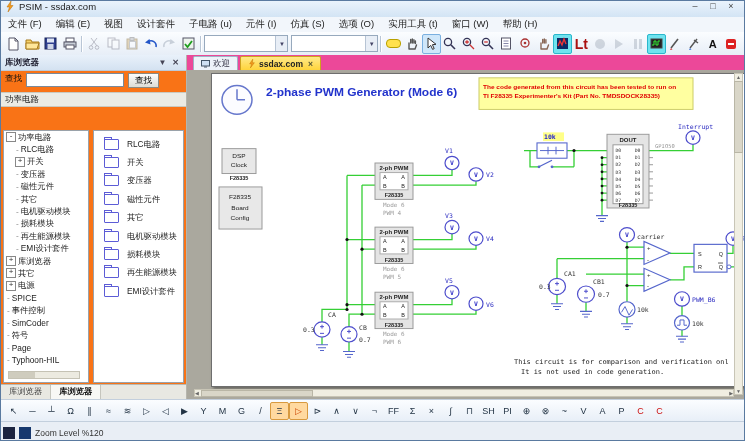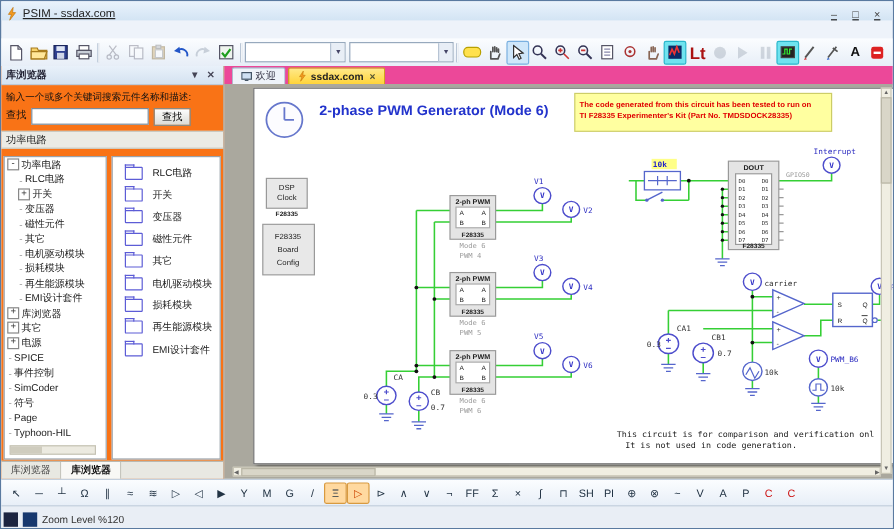--- a/index.html
+++ b/index.html
@@ -1,20 +1,20 @@
 <!DOCTYPE html>
 <html><head>
 <meta charset="utf-8">
 <style>
   html,body{margin:0;padding:0;background:#666;}
   .app{position:relative;width:745px;height:441px;background:#eef3fa;
        font-family:"Liberation Sans",sans-serif;overflow:hidden;border:1px solid #5a7aa0;box-sizing:border-box;}
   
   .titlebar{position:absolute;left:0;top:0;right:0;height:16px;background:linear-gradient(#eaf3fc,#d3e4f4);
-            display:flex;align-items:flex-end;padding:0 4px;font-size:9.5px;color:#222;text-decoration:underline;}
+            display:flex;align-items:flex-start;padding:0 4px;font-size:9.5px;color:#222;}
   .titlebar .bolt{width:10px;height:11px;margin-right:4px;}
   .wincontrols{margin-left:auto;display:flex;}
   .wincontrols span{width:18px;text-align:center;font-size:9px;color:#444;cursor:default;}
   
   .menubar{position:absolute;left:0;top:16px;right:0;height:15px;background:#f2f6fb;border-bottom:1px solid #d5dfe9;
            display:flex;align-items:center;font-size:9.5px;color:#222;}
   .menu-item{padding:0 7px;}
   
   .toolbar{position:absolute;left:0;top:31px;right:0;height:23px;background:linear-gradient(#fbfdff,#e7eef7);
            border-bottom:1px solid #c3cfdd;display:flex;align-items:center;padding:0 3px;}
@@ -105,20 +105,35 @@
       <polygon points="6,0 2,6 4.5,6 3,11 8,4.5 5.5,4.5" fill="#f59b1e" stroke="#b86c00" stroke-width=".5"></polygon>
     </svg>
     <span>PSIM - ssdax.com</span>
     <div class="wincontrols">
       <span>–</span>
       <span>□</span>
       <span>×</span>
     </div>
   </div>
 
+  <div class="menubar">
+    <div id="menu-items" style="display:flex;">
+        <span class="menu-item">文件 (F)</span>
+        <span class="menu-item">编辑 (E)</span>
+        <span class="menu-item">视图</span>
+        <span class="menu-item">设计套件</span>
+        <span class="menu-item">子电路 (u)</span>
+        <span class="menu-item">元件 (I)</span>
+        <span class="menu-item">仿真 (S)</span>
+        <span class="menu-item">选项 (O)</span>
+        <span class="menu-item">实用工具 (t)</span>
+        <span class="menu-item">窗口 (W)</span>
+        <span class="menu-item">帮助 (H)</span>
+      </div>
+  </div>
 
   <div class="toolbar">
     <span class="tbtn">
         <svg width="13" height="14" viewBox="0 0 13 14">
           <path d="M2,1 h6 l3,3 v9 h-9 z" fill="#fff" stroke="#556" stroke-width="1"></path>
           <path d="M8,1 v3 h3" fill="none" stroke="#556"></path>
         </svg>
       </span>
     <span class="tbtn">
         <svg width="15" height="13" viewBox="0 0 15 13">
@@ -290,21 +305,20 @@
           <rect x="3" y="5" width="6" height="2" fill="#fff"></rect>
         </svg>
       </span>
   </div>
 
   <div class="sidebar">
     <div class="sb-head">
       <span>库浏览器</span>
       <span class="hctl"><span>▼</span><span>✕</span></span>
     </div>
-    <div class="sb-hint">输入一个或多个关键词搜索元件名称和描述:</div>
     <div class="sb-find">
       <span>查找</span>
       <input value="" style="">
       <button>查找</button>
     </div>
     <div class="sb-section">功率电路</div>
     <div class="sb-panes">
       <div class="tree-pane">
         <div id="tree">
             <div class="tree-row" style="padding-left: 2px;">

